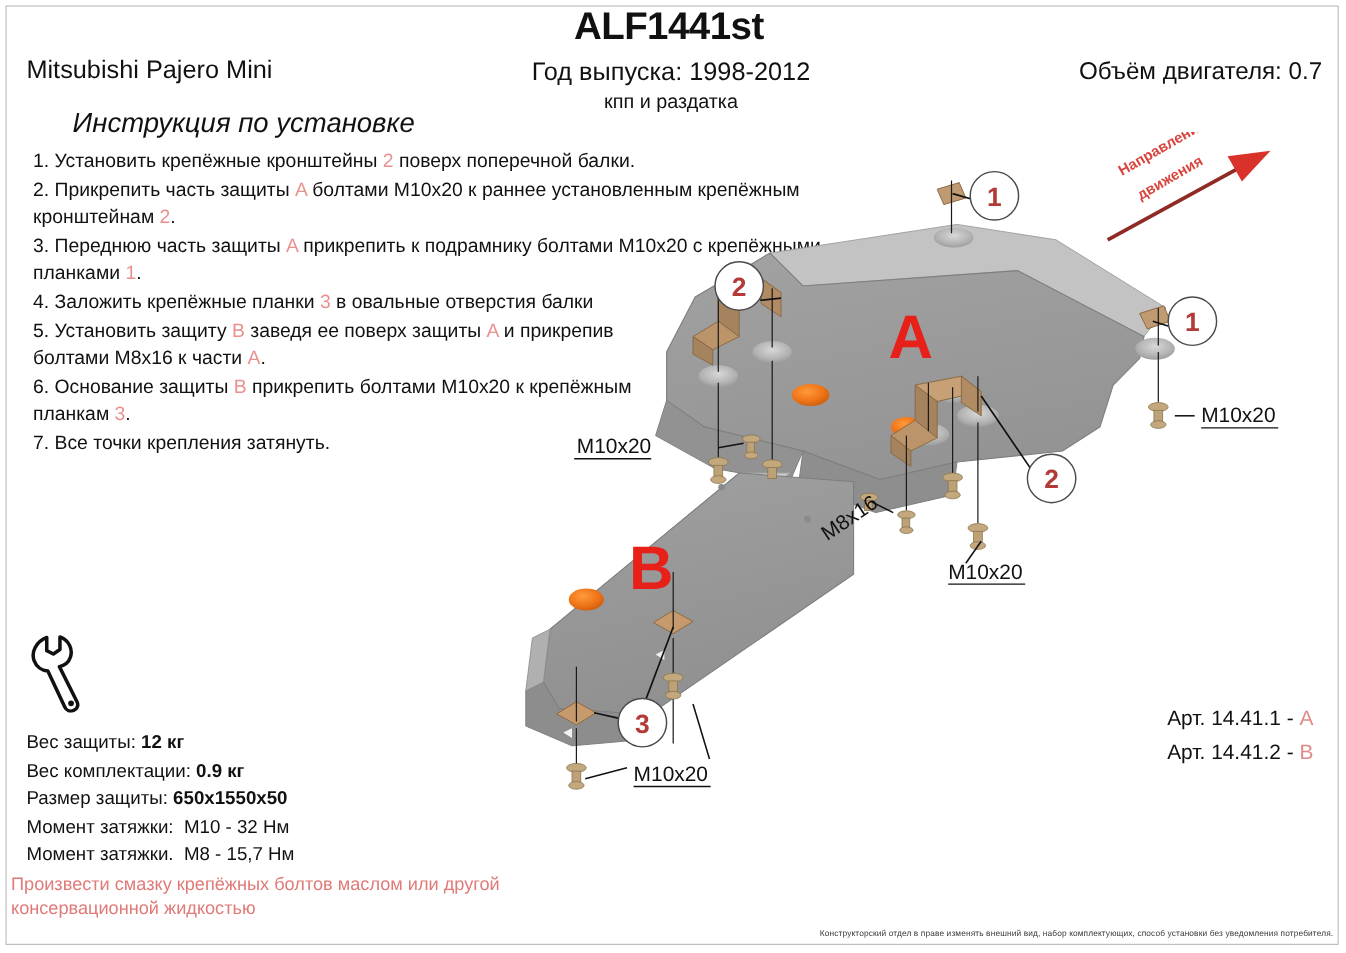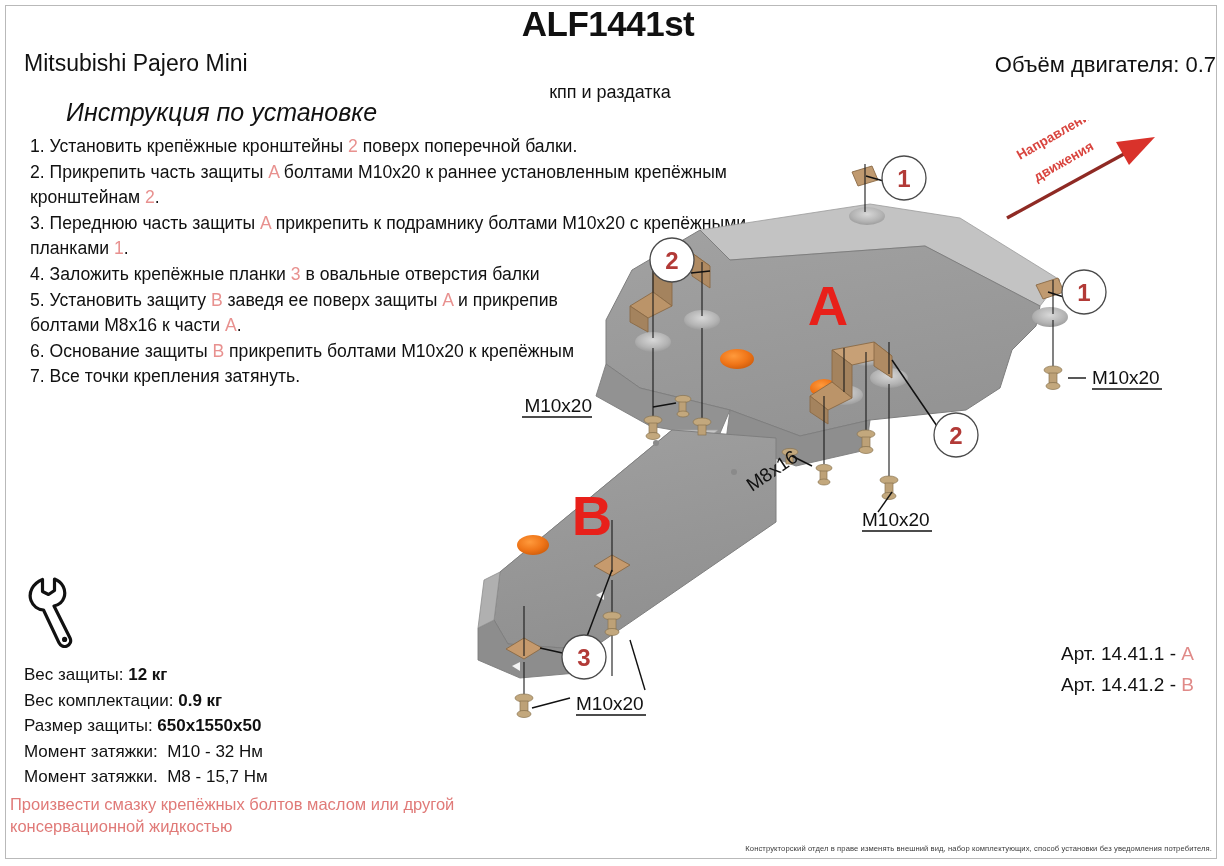--- a/index.html
+++ b/index.html
@@ -26,21 +26,21 @@
   }
   .hdr-year{
     position:absolute;left:400px;top:52px;width:420px;text-align:center;
     font-size:23px;
   }
   .hdr-sub{
     position:absolute;left:400px;top:82px;width:420px;text-align:center;
     font-size:18px;
   }
   .hdr-engine{
-    position:absolute;right:8px;top:52px;font-size:22px;
+    position:absolute;right:22px;top:52px;font-size:22px;
   }
   .hdr-instr{
     position:absolute;left:66px;top:98px;font-size:25px;font-style:italic;
   }
 
   
   .instr{
     position:absolute;left:30px;top:134px;width:790px;
     font-size:17.6px;line-height:25.6px;
   }
@@ -97,34 +97,36 @@
 </style>
 </head>
 <body>
 
 <div id="page">
 
   <div class="frame"></div>
 
   <div class="hdr-title">ALF1441st</div>
   <div class="hdr-model">Mitsubishi Pajero Mini</div>
+  <div class="hdr-year">Год выпуска: 1998-2012</div>
   <div class="hdr-sub">кпп и раздатка</div>
   <div class="hdr-engine">Объём двигателя: 0.7</div>
   <div class="hdr-instr">Инструкция по установке</div>
 
   <div class="instr" id="instr-list">
       <p><span>1. Установить крепёжные кронштейны </span><span class="ref">2</span><span> поверх поперечной балки.</span></p>
       <p><span>2. Прикрепить часть защиты </span><span class="ref">A</span><span> болтами M10x20 к раннее установленным крепёжным</span></p>
       <p><span>кронштейнам </span><span class="ref">2</span><span>.</span></p>
       <p><span>3. Переднюю часть защиты </span><span class="ref">A</span><span> прикрепить к подрамнику болтами M10x20  с крепёжными</span></p>
       <p><span>планками </span><span class="ref">1</span><span>.</span></p>
       <p><span>4. Заложить крепёжные планки </span><span class="ref">3</span><span> в овальные отверстия балки</span></p>
       <p><span>5. Установить защиту </span><span class="ref">B</span><span> заведя ее поверх защиты </span><span class="ref">A</span><span> и прикрепив</span></p>
       <p><span>болтами M8x16 к части </span><span class="ref">A</span><span>.</span></p>
       <p><span>6. Основание защиты </span><span class="ref">B</span><span> прикрепить болтами M10x20 к крепёжным</span></p>
+      <p><span>планкам </span><span class="ref">3</span><span>.</span></p>
       <p><span>7. Все точки крепления затянуть.</span></p>
     </div>
 
   <div class="wrench">
     <svg width="58" height="72" viewBox="0 0 58 72">
       <path d="M18.5 3.5 L18.5 15.5 L24.5 18.5 L30.5 14.5 L30.5 3.0
                C38.5 6.0 42.5 14.0 40.0 21.5 C38.5 26.0 34.5 29.0 30.0 30.0
                L46.0 62.0 C47.6 65.2 46.2 68.6 43.0 69.9 C39.8 71.2 36.3 69.8 34.9 66.7
                L19.5 34.0 C14.0 33.6 9.0 30.0 7.0 24.5 C4.2 16.8 8.6 7.5 18.5 3.5 Z" fill="#ffffff" stroke="#111111" stroke-width="3.2" stroke-linejoin="round"></path>
       <circle cx="40.6" cy="63.4" r="2.6" fill="#111111"></circle>

